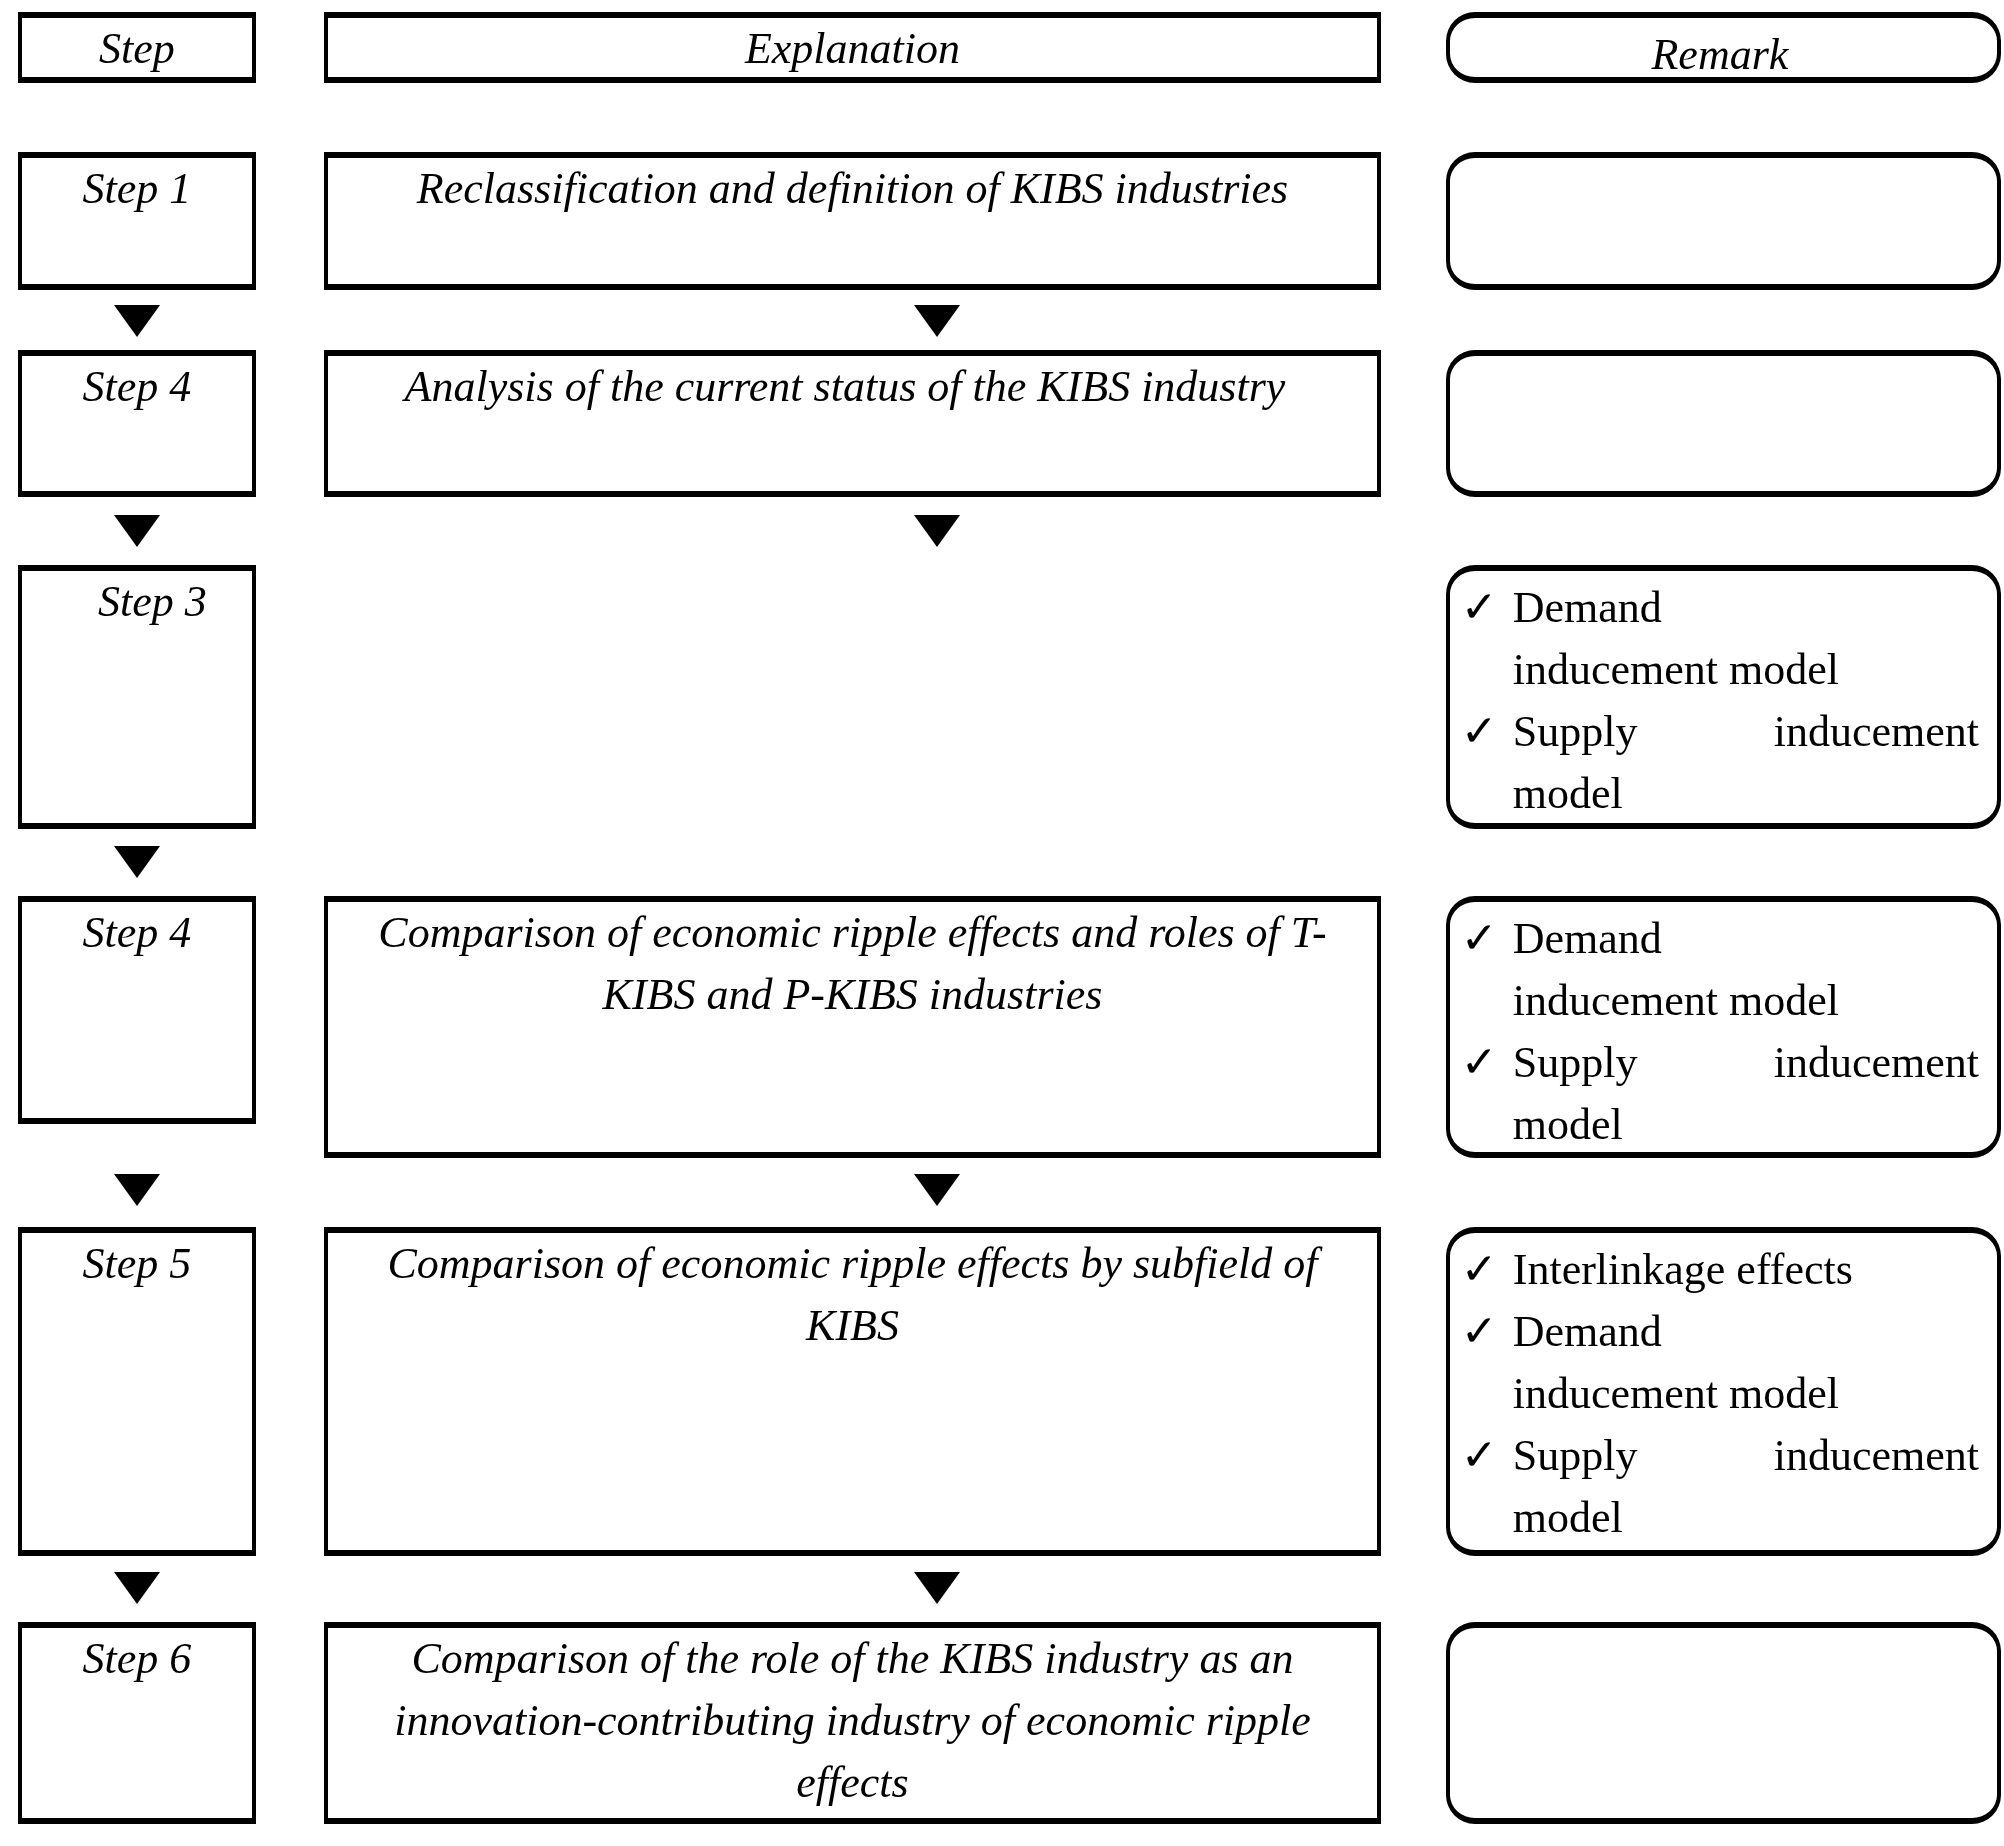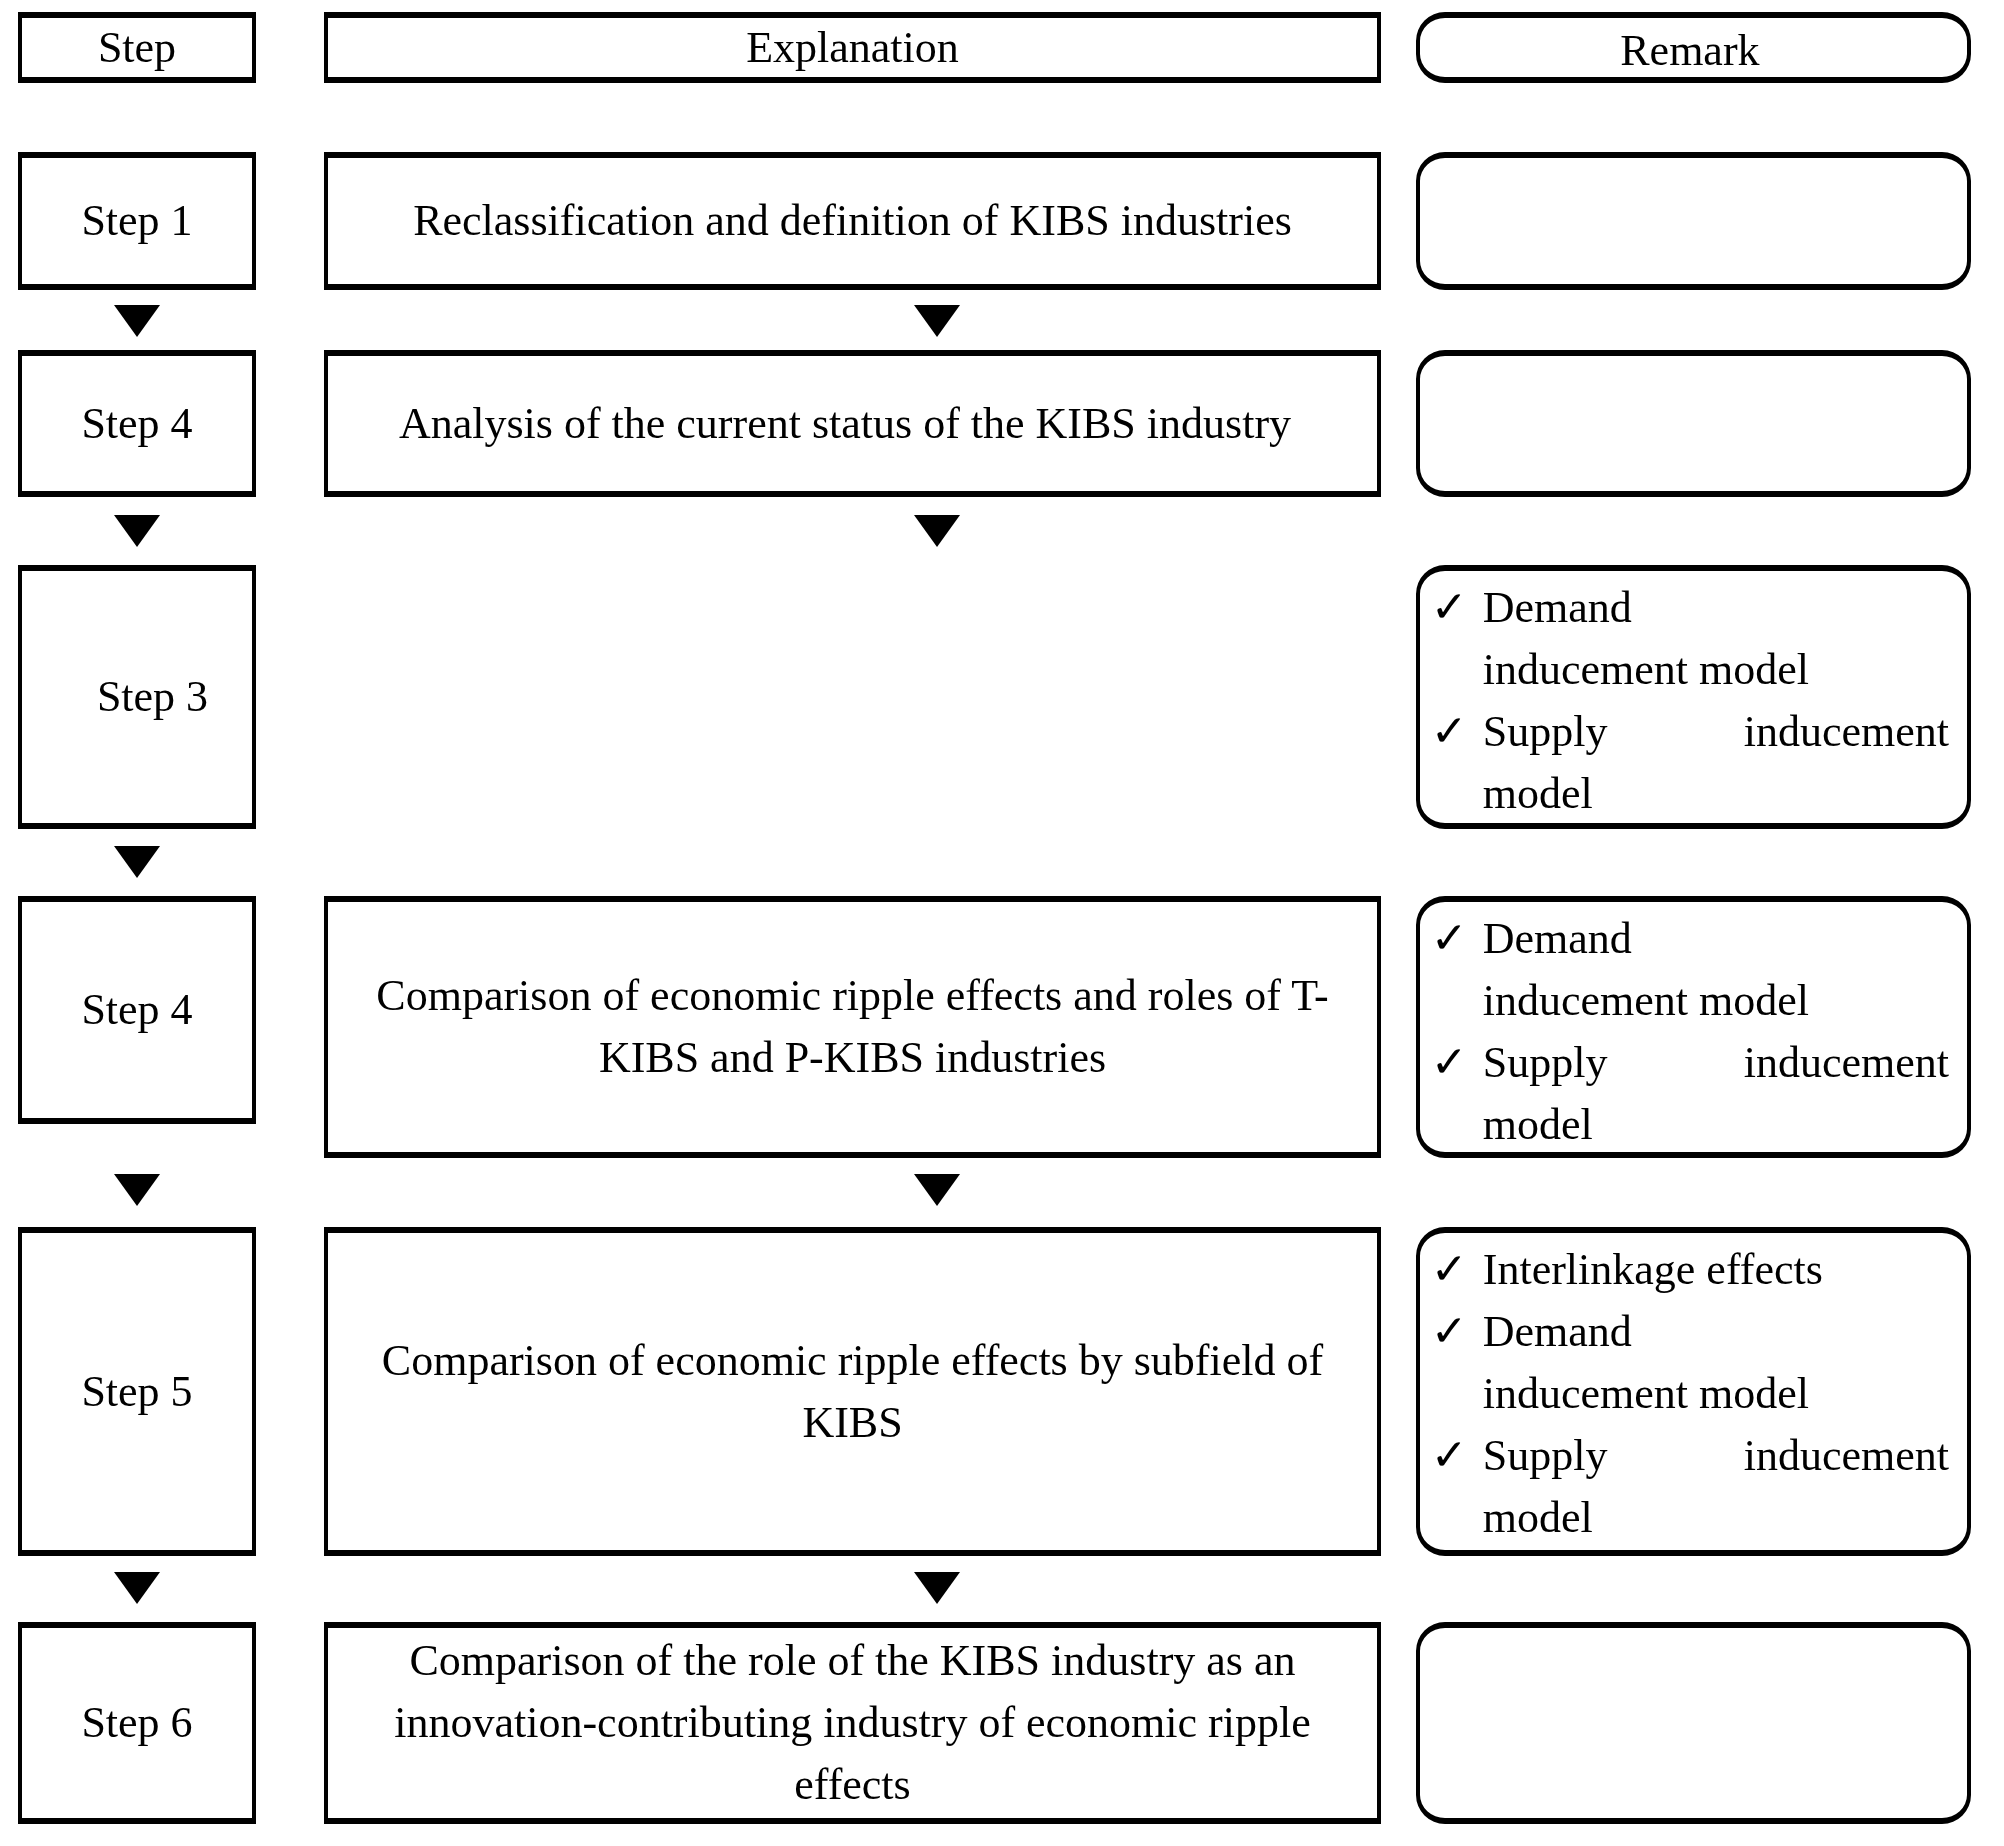--- a/index.html
+++ b/index.html
@@ -4,25 +4,25 @@
 <style>
   html,body{margin:0;padding:0;background:#ffffff;}
   body{width:2005px;height:1847px;position:relative;
        font-family:"Liberation Serif","DejaVu Serif",serif;color:#000;}
   .canvas{position:absolute;left:0;top:0;width:2005px;height:1847px;background:#fff;}
 
   .box{position:absolute;box-sizing:border-box;background:#fff;
        border:6.6px solid #000;border-left-width:4.2px;border-right-width:4.2px;
        font-size:44px;line-height:62px;}
 
-  .center{display:flex;align-items:center;justify-content:center;text-align:center;}
+  .center{display:flex;justify-content:center;text-align:center;font-style:italic;}
 
   .step-col{left:18px;width:238px;}
   .expl-col{left:324px;width:1057px;padding:0 31px;}
-  .remark-col{left:1416px;width:555px;padding:6px 18px 0 10.8px;border-radius:29px;}
+  .remark-col{left:1446px;width:555px;padding:6px 18px 0 10.8px;border-radius:29px;}
 
   .hdr{top:12px;height:71px;}
 
   .remark-item{display:flex;}
   .remark-check{flex:none;width:52px;}
   .remark-lines{flex:1;min-width:0;}
   .remark-line{text-align:justify;}
   .remark-line:not(:last-child){text-align-last:justify;}
 
   .arrow{position:absolute;width:0;height:0;

